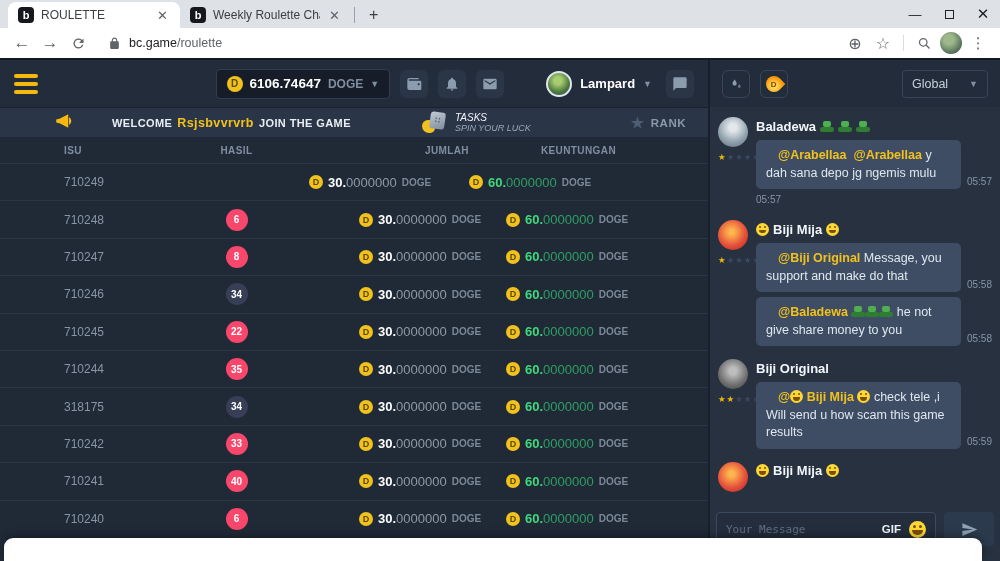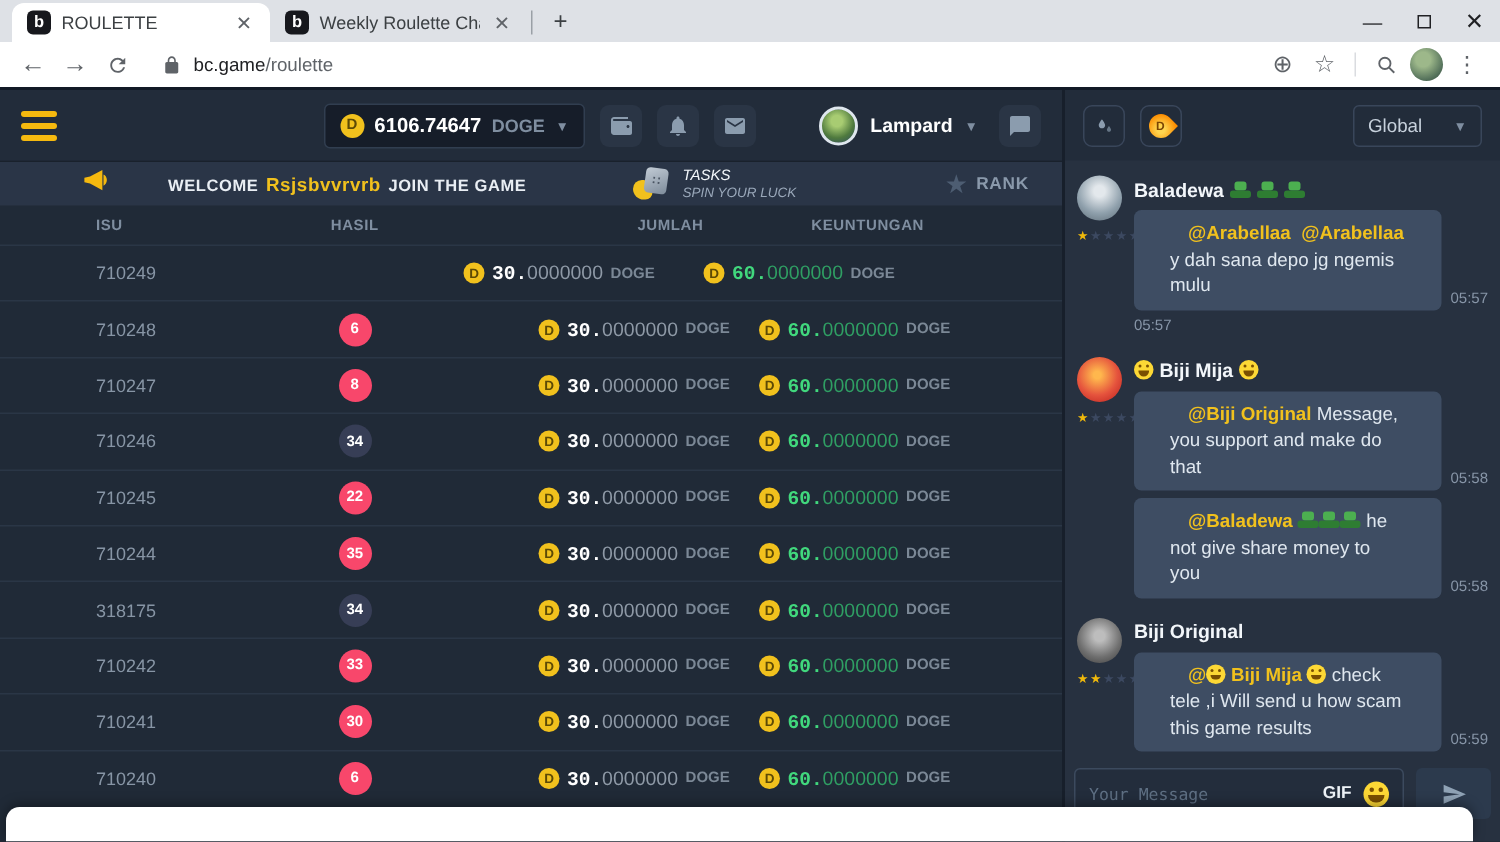--- a/index.html
+++ b/index.html
@@ -78,41 +78,41 @@
   .t-head .h-r{text-align:right;}
   .t-row{height:37.4px;border-top:1px solid #2a3646;font-size:12px;color:#8795a5;}
   .t-row:first-of-type{border-top:1px solid #323f50;}
   .c-hasil{text-align:center;}
   .res{display:inline-flex;width:22px;height:22px;border-radius:50%;align-items:center;justify-content:center;font-size:10px;font-weight:bold;color:#fff;}
   .res[data-color="red"]{background:#f8476b;}
   .res[data-color="dark"]{background:#373e56;}
   .c-amt{display:flex;align-items:center;gap:5px;}
   .c-amt .coin{width:14px;height:14px;font-size:9px;}
   .amt{font-size:13px;}
-  .amt b{color:#fff;font-family:Liberation Mono, monospace;}
+  .amt b{color:#fff;}
   .amt .zeros{color:#8e99a6;font-weight:normal;}
   .profit .amt b{color:#41d87d;}
   .profit .amt .zeros{color:#2f9e63;}
   .cur{margin-left:auto;font-size:10px;font-weight:bold;color:#7b8896;}
 
   
   .msgs{flex:1;padding:10px 8px 0 8px;overflow:hidden;}
   .msg{display:flex;margin-bottom:13px;}
   .msg-left{width:38px;flex-shrink:0;}
   .avatar{width:30px;height:30px;border-radius:50%;}
   .av-baladewa{background:radial-gradient(circle at 50% 35%,#e3e8ec 15%,#8fa0ac 60%,#5d6c77);}
   .av-mija{background:radial-gradient(circle at 45% 40%,#ffb74d 10%,#e5533d 55%,#b71c1c);}
   .av-original{background:radial-gradient(circle at 50% 40%,#bdbdbd 15%,#6f6f6f 60%,#3a3a3a);}
   .rating{margin-top:5px;font-size:8.5px;letter-spacing:1px;white-space:nowrap;}
   .rating .sf{color:#f0b90b;}
   .rating .se{color:#3c4961;}
   .msg-body{flex:1;min-width:0;}
   .m-author{display:flex;align-items:center;gap:4px;color:#f2f6fa;font-weight:bold;font-size:13px;height:18px;}
   .bub-row{display:flex;align-items:flex-end;gap:6px;margin-top:5px;}
-  .bubble{background:#3e4d63;border-radius:5px;padding:7px 24px;max-width:212px;font-size:12.5px;line-height:1.4;color:#dfe7ef;text-indent:12px;}
+  .bubble{background:#3e4d63;border-radius:5px;padding:7px 10px;max-width:212px;font-size:12.5px;line-height:1.4;color:#dfe7ef;text-indent:12px;}
   .mention{color:#f1c11d;font-weight:bold;}
   .time{font-size:10px;color:#8795a7;flex-shrink:0;padding-bottom:2px;}
 
   
   .couch{display:inline-block;width:14px;height:11px;position:relative;vertical-align:-1px;}
   .couch::before{content:"";position:absolute;top:0;left:3px;right:3px;height:6px;background:#4caf50;border-radius:2px;}
   .couch::after{content:"";position:absolute;bottom:0;left:0;right:0;height:5px;background:#2e7d32;border-radius:2px;}
   .smiley{width:13px;height:13px;border-radius:50%;background:#fdd835;position:relative;display:inline-block;vertical-align:-2px;flex-shrink:0;}
   .smiley::before{content:"";position:absolute;top:3px;left:3px;width:2px;height:2px;border-radius:50%;background:#7a4f01;box-shadow:5px 0 0 #7a4f01;}
   .smiley::after{content:"";position:absolute;left:3px;top:7px;width:7px;height:3.5px;border-radius:0 0 7px 7px;background:#7a4f01;}
@@ -396,21 +396,21 @@
           <div></div>
         <div class="c-amt profit">
             <span class="coin">D</span>
             <span class="amt"><b>60.</b><span class="zeros">0000000</span></span>
             <span class="cur">DOGE</span>
           </div>
           <div></div>
       </div>
       <div class="t-grid t-row">
         <div>710241</div>
-        <div class="c-hasil"><span class="res" data-color="red">30</span></div>
+        <div class="c-hasil"><span class="res" data-color="red">40</span></div>
           <div></div>
         <div class="c-amt">
             <span class="coin">D</span>
             <span class="amt"><b>30.</b><span class="zeros">0000000</span></span>
             <span class="cur">DOGE</span>
           </div>
           <div></div>
         <div class="c-amt profit">
             <span class="coin">D</span>
             <span class="amt"><b>60.</b><span class="zeros">0000000</span></span>

